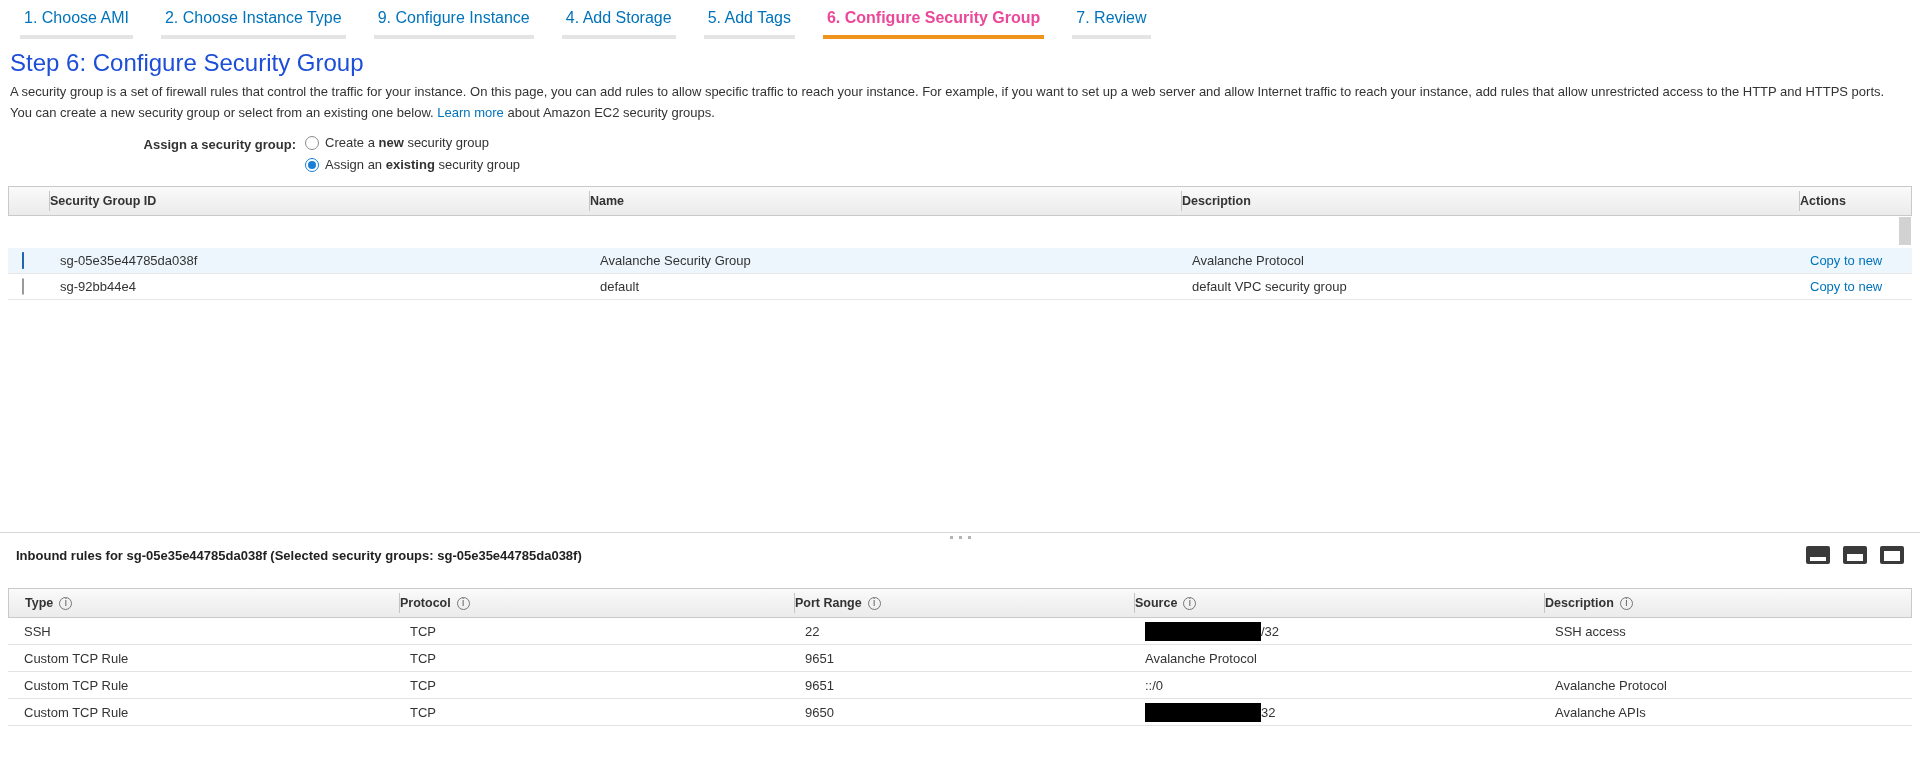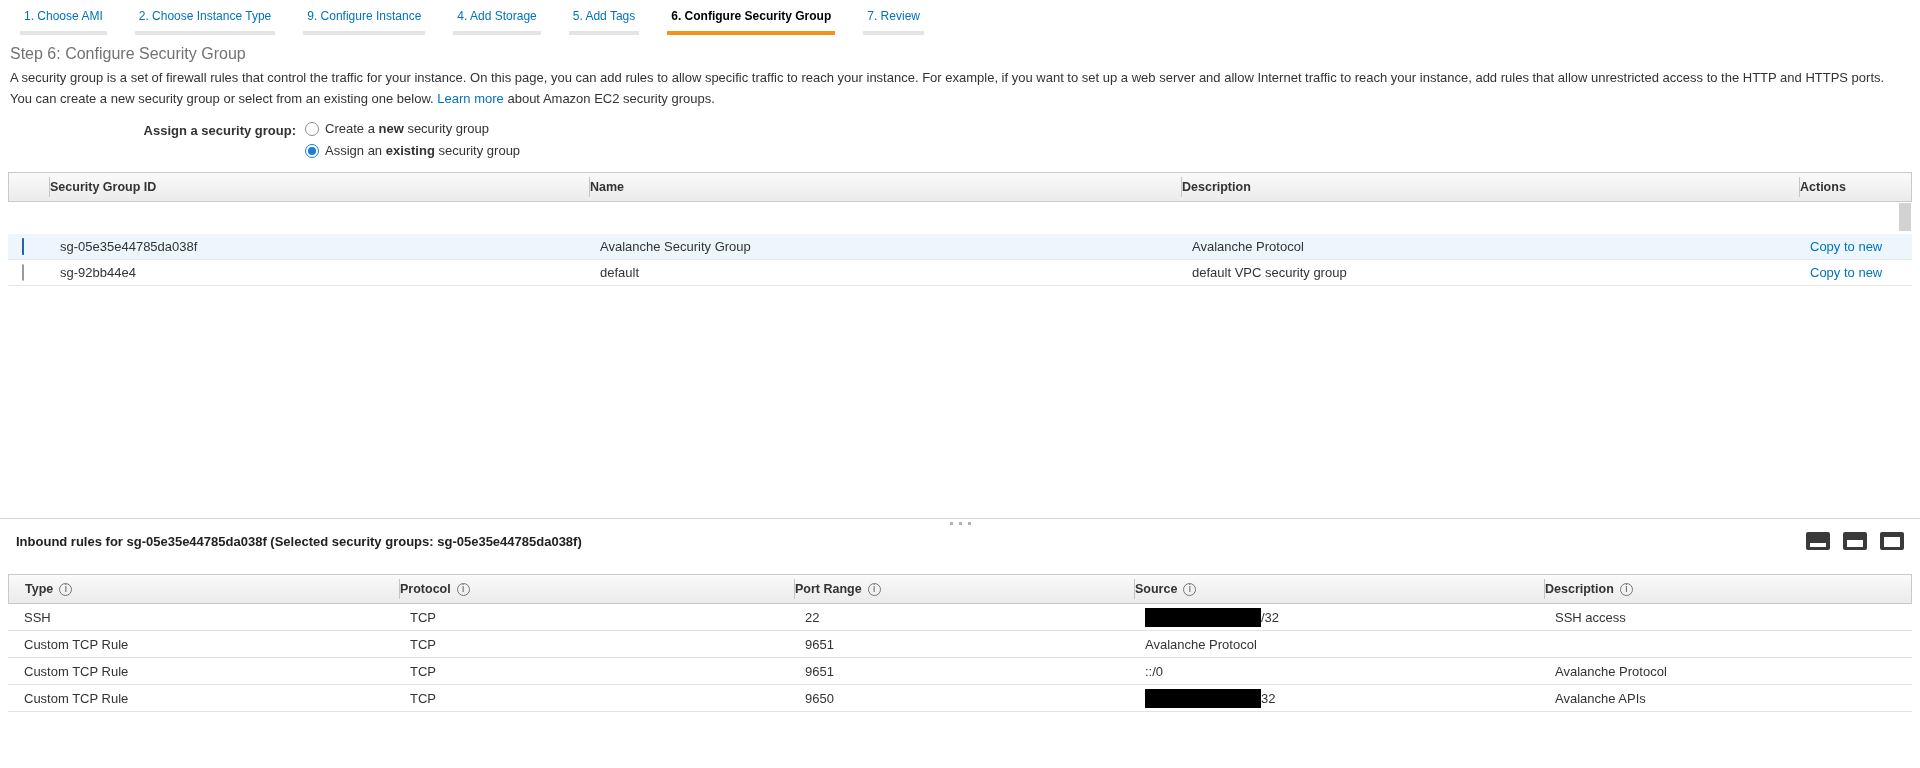--- a/index.html
+++ b/index.html
@@ -8,26 +8,26 @@
     --selected-row-bg:#edf6fd;
     --radio-blue:#1a7fd4;
     --redaction:#000000;
   }
   *{box-sizing:border-box;margin:0;padding:0;}
   html,body{width:1920px;height:768px;overflow:hidden;background:#fff;}
   body{font-family:"Liberation Sans",sans-serif;font-size:13px;color:#333;}
 
   
   .tabs{display:flex;padding:9px 0 0 20px;}
-  .tab{font-size:12px;color:var(--link-blue);margin-right:28px;padding:0 4px 8px 4px;
+  .tab{font-size:16px;color:var(--link-blue);margin-right:28px;padding:0 4px 8px 4px;
        border-bottom:4px solid #e4e4e4;cursor:pointer;white-space:nowrap;}
-  .tab.active{color:#000000;font-weight:bold;border-bottom-color:var(--accent-orange);}
-
-  
-  .page-title{font-size:16px;font-weight:400;color:#737373;margin:10px 8px 4px 10px;}
+  .tab.active{color:#ec4899;font-weight:bold;border-bottom-color:var(--accent-orange);}
+
+  
+  .page-title{font-size:24px;font-weight:400;color:#1d4ed8;margin:10px 8px 4px 10px;}
   .intro{margin:2px 12px 0 10px;line-height:21px;color:#333;}
   .link{color:var(--link-blue);text-decoration:none;cursor:pointer;}
 
   
   .assign{display:flex;margin-top:12px;}
   .assign-label{width:305px;text-align:right;font-weight:bold;padding-right:9px;line-height:20px;}
   .radio-col{display:flex;flex-direction:column;gap:7px;}
   .radio-row{display:flex;align-items:center;gap:6px;cursor:pointer;}
   .radio{width:14px;height:14px;border-radius:50%;border:1px solid #8c8c8c;background:#fff;
          position:relative;flex:0 0 auto;}

